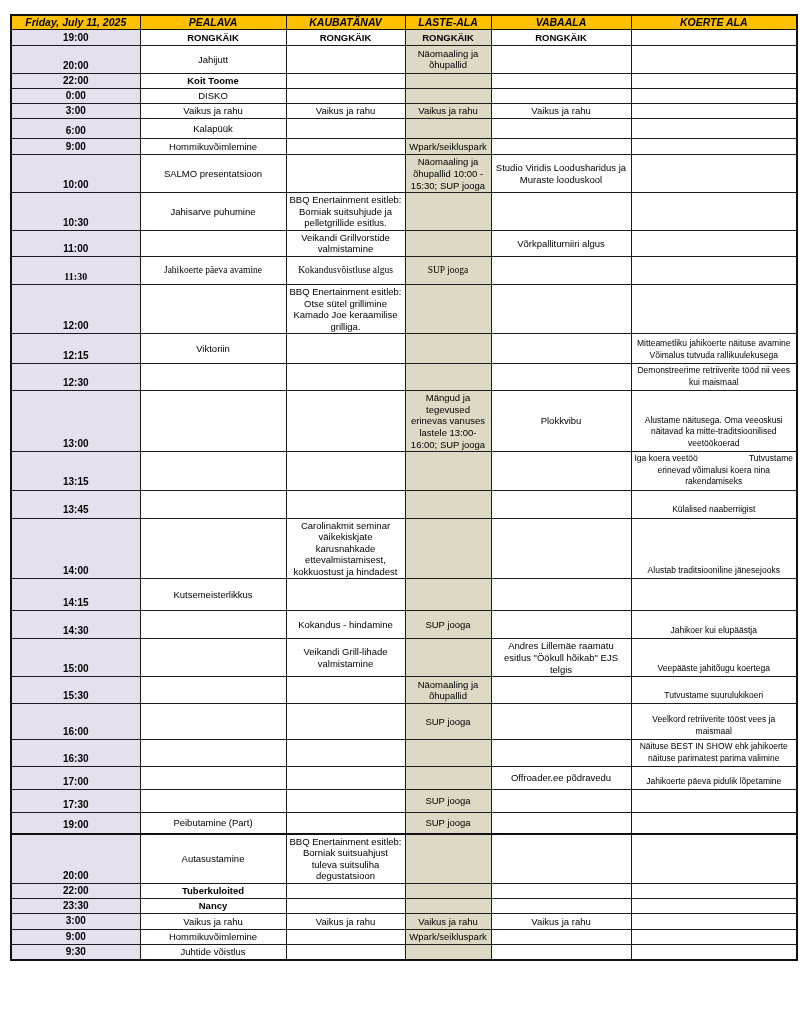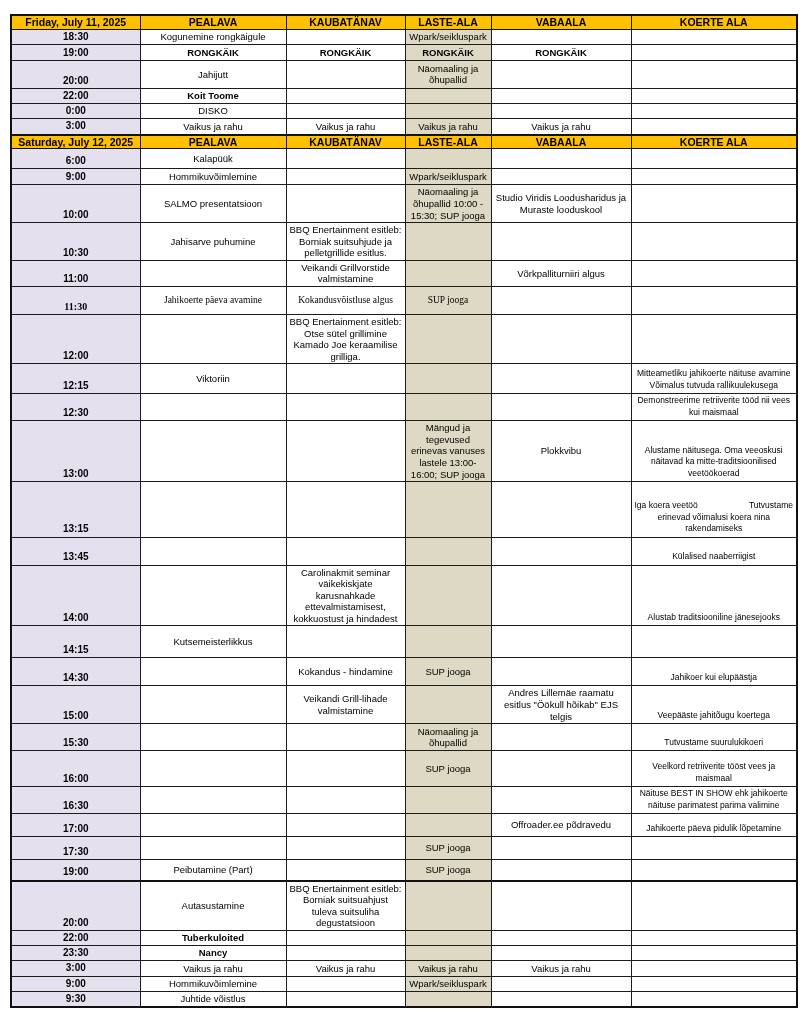--- a/index.html
+++ b/index.html
@@ -19,34 +19,35 @@
   }
   tr.day-header td {
     background:#FFC000;
     font-weight:bold;
     font-size:10.5px;
     border-top:2px solid #111;
     border-bottom:1.5px solid #111;
     padding:0 2px;
     white-space:nowrap;
     vertical-align:middle;
+    font-style:italic;
   }
   td.time {
     background:#E4E0ED;
     font-weight:bold;
     font-size:10px;
     vertical-align:bottom;
     padding-bottom:1px;
   }
   td.laste { background:#DDD9C4; }
   td.koerte { vertical-align:bottom; font-size:8.5px; padding-bottom:2px; line-height:1.35; }
   tr.thick-top td { border-top:2px solid #111; }
   .bold { font-weight:bold; }
   .split-row { display:flex; justify-content:space-between; }
-  .split-row span { white-space:nowrap;margin-top:17px; }
+  .split-row span { white-space:nowrap; }
 </style>
 </head>
 <body>
 
 <div class="sheet">
   <table>
     <colgroup>
       <col style="width:129px">
       <col style="width:146px">
       <col style="width:119px">
@@ -56,28 +57,20 @@
     </colgroup>
     <tbody id="schedule-body">
         <tr class="day-header" style="height: 12px;">
           <td>Friday, July 11, 2025</td>
           <td>PEALAVA</td>
           <td>KAUBATÄNAV</td>
           <td>LASTE-ALA</td>
           <td>VABAALA</td>
           <td>KOERTE ALA</td>
         </tr>
-        <tr style="height: 14px;">
-          <td class="time">18:30</td>
-          <td>Kogunemine rongkäigule</td>
-          <td></td>
-          <td class="laste">Wpark/seikluspark</td>
-          <td></td>
-          <td class="koerte"></td>
-        </tr>
         <tr style="height: 16px;">
           <td class="time">19:00</td>
           <td><span class="bold">RONGKÄIK</span></td>
           <td><span class="bold">RONGKÄIK</span></td>
           <td class="laste"><span class="bold">RONGKÄIK</span></td>
           <td><span class="bold">RONGKÄIK</span></td>
           <td class="koerte"></td>
         </tr>
         <tr style="height: 28px;">
           <td class="time">20:00</td>
@@ -104,28 +97,20 @@
           <td class="koerte"></td>
         </tr>
         <tr style="height: 13px;">
           <td class="time">3:00</td>
           <td>Vaikus ja rahu</td>
           <td>Vaikus ja rahu</td>
           <td class="laste">Vaikus ja rahu</td>
           <td>Vaikus ja rahu</td>
           <td class="koerte"></td>
         </tr>
-        <tr class="day-header" style="height: 12px;">
-          <td>Saturday, July 12, 2025</td>
-          <td>PEALAVA</td>
-          <td>KAUBATÄNAV</td>
-          <td>LASTE-ALA</td>
-          <td>VABAALA</td>
-          <td>KOERTE ALA</td>
-        </tr>
         <tr style="height: 20px;">
           <td class="time">6:00</td>
           <td>Kalapüük</td>
           <td></td>
           <td class="laste"></td>
           <td></td>
           <td class="koerte"></td>
         </tr>
         <tr style="height: 16px;">
           <td class="time">9:00</td>

